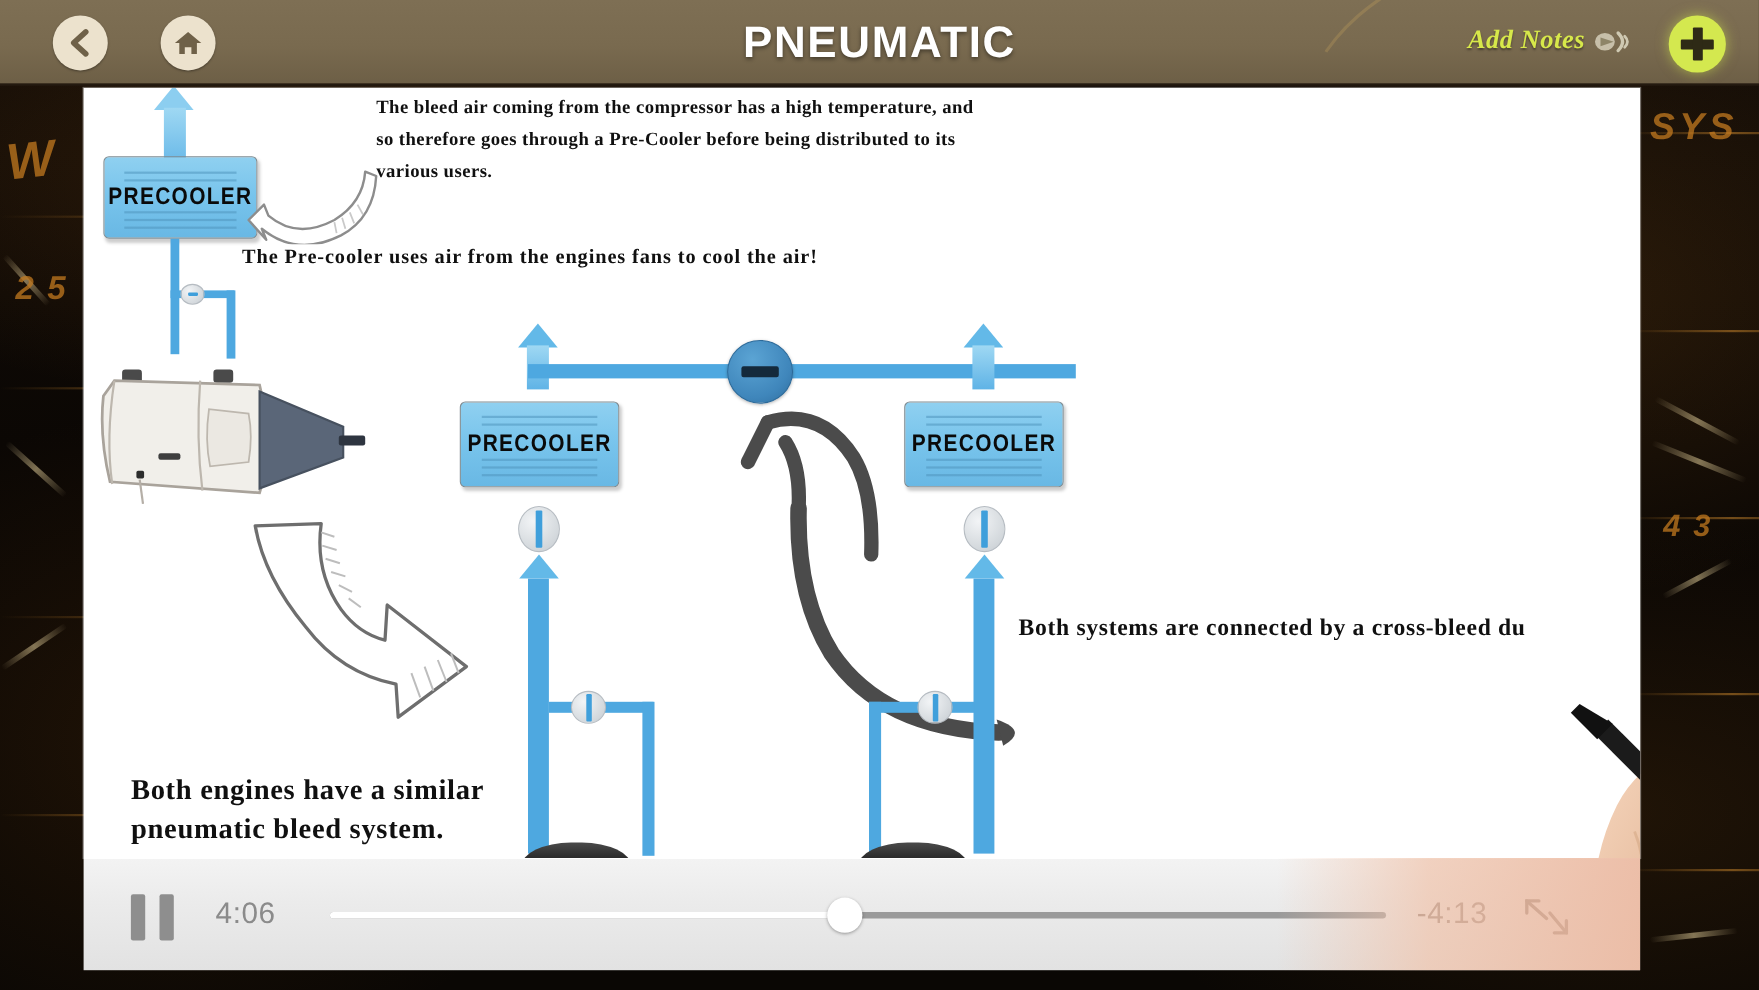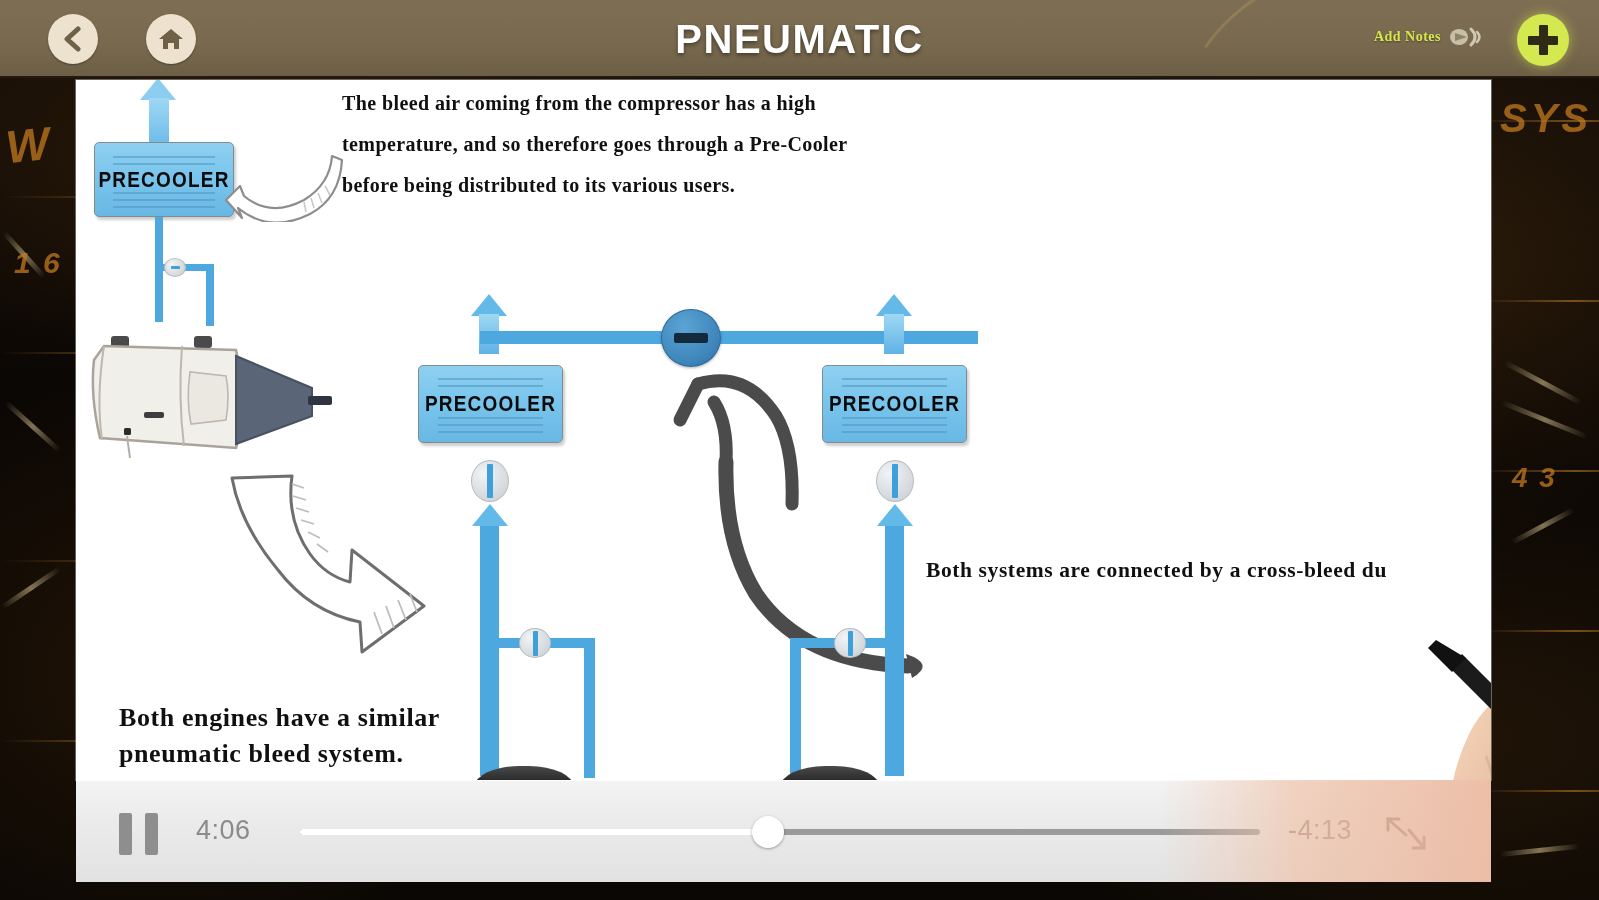--- a/index.html
+++ b/index.html
@@ -52,21 +52,21 @@
     color:#ffffff; font-size:40px; font-weight:bold; letter-spacing:1.5px;
     text-shadow:0 2px 4px rgba(0,0,0,.45);
     pointer-events:none;
   }
 
   #add-notes-wrap {
     position:absolute; right:112px; top:24px;
     display:flex; align-items:center; gap:4px;
   }
   #add-notes-label {
-    color:#d7e84a; font-size:14px; font-weight:bold; 
+    color:#d7e84a; font-size:24px; font-weight:bold; font-style:italic;
     font-family:"Liberation Serif", serif; letter-spacing:.5px;
     text-shadow:0 1px 2px rgba(0,0,0,.4);
   }
   #add-notes-arrow { width:42px; height:26px; }
 
   #add-note-btn {
     position:absolute; right:30px; top:14px; width:52px; height:52px;
     border-radius:50%; background:#d4e84f;
     display:flex; align-items:center; justify-content:center;
     box-shadow:0 0 12px rgba(212,232,79,.55);
@@ -82,21 +82,21 @@
     overflow:hidden;
   }
 
   
   .wb-text {
     position:absolute;
     font-family:"Liberation Serif", serif;
     font-weight:bold; color:#101010;
     letter-spacing:.4px;
   }
-  #txt-bleed { left:266px; top:3px; width:560px; font-size:20px; line-height:41px; }
+  #txt-bleed { left:266px; top:3px; width:560px; font-size:17px; line-height:29px; }
   #txt-precooler-fans { left:144px; top:144px; font-size:18.5px; letter-spacing:.8px; }
   #txt-both-engines { left:43px; top:620px; width:380px; font-size:26px; line-height:36px; letter-spacing:.6px; }
   #txt-crossbleed { left:850px; top:478px; font-size:21.5px; letter-spacing:.6px; white-space:nowrap; }
 
   
   .precooler {
     position:absolute;
     background:linear-gradient(180deg,#8fd0f0 0%, #78c4ec 48%, #69b8e4 100%);
     border:1.5px solid #7f8c92;
     border-radius:5px;
@@ -207,22 +207,22 @@
 
   <div class="bgdiag" style="left:4px;top:230px;width:60px;transform:rotate(48deg);"></div>
   <div class="bgdiag" style="left:6px;top:400px;width:72px;transform:rotate(42deg);"></div>
   <div class="bgdiag" style="left:2px;top:605px;width:70px;transform:rotate(-34deg);"></div>
   <div class="bgdiag" style="left:1505px;top:360px;width:86px;transform:rotate(28deg);"></div>
   <div class="bgdiag" style="left:1502px;top:400px;width:92px;transform:rotate(22deg);"></div>
   <div class="bgdiag" style="left:1512px;top:540px;width:70px;transform:rotate(-28deg);"></div>
   <div class="bgdiag" style="left:1500px;top:852px;width:80px;transform:rotate(-6deg);"></div>
 
   <div class="bgglyph" style="left:6px;top:118px;font-size:46px;transform:rotate(-6deg);">W</div>
-  <div class="bgglyph" style="left:14px;top:246px;font-size:30px;">1 6</div>
-  <div class="bgglyph" style="left:1500px;top:96px;font-size:40px;letter-spacing:4px;">SYS</div>
+  <div class="bgglyph" style="left:14px;top:246px;font-size:30px;">2 5</div>
+  <div class="bgglyph" style="left:1500px;top:96px;font-size:34px;letter-spacing:4px;">SYS</div>
   <div class="bgglyph" style="left:1512px;top:462px;font-size:28px;">4 3</div>
 </div>
 
 <div id="header">
   <div class="hdr-arc" style="left:430px;top:-110px;width:420px;height:260px;transform:rotate(14deg);"></div>
   <div class="hdr-arc" style="left:1180px;top:-40px;width:340px;height:200px;transform:rotate(-20deg);"></div>
 
   <div class="circ-btn" id="back-btn">
     <svg width="24" height="26" viewBox="0 0 24 26">
       <polyline points="17,3 6,13 17,23" fill="none" stroke="#6f6148" stroke-width="5" stroke-linecap="round" stroke-linejoin="round"></polyline>
@@ -284,20 +284,21 @@
     <path d="M96 30 Q92 82 98 130" fill="none" stroke="#bdb7ae" stroke-width="2"></path>
     <path d="M104 56 Q100 84 105 108 L140 104 Q144 80 140 60 Z" fill="#ebe8e2" stroke="#bdb7ae" stroke-width="1.6"></path>
     <path d="M150 40 L226 72 L226 100 L150 128 Z" fill="#5a6678" stroke="#47515f" stroke-width="2"></path>
     <rect x="222" y="80" width="24" height="9" rx="2" fill="#2e3540"></rect>
     <rect x="58" y="96" width="20" height="6" rx="2" fill="#3e3e3e"></rect>
     <rect x="38" y="112" width="7" height="7" rx="1.5" fill="#2c2c2c"></rect>
     <path d="M41 120 L44 142" stroke="#b5afa7" stroke-width="2" fill="none"></path>
   </svg>
 
   <div class="wb-text" id="txt-bleed">The bleed air coming from the compressor has a high temperature, and so therefore goes through a Pre-Cooler before being distributed to its various users.</div>
+  <div class="wb-text" id="txt-precooler-fans">The Pre-cooler uses air from the engines fans to cool the air!</div>
   <div class="wb-text" id="txt-crossbleed">Both systems are connected by a cross-bleed du</div>
   <div class="wb-text" id="txt-both-engines">Both engines have a similar pneumatic bleed system.</div>
 
   <svg style="position:absolute;left:142px;top:62px;width:130px;height:80px;" viewBox="0 0 130 80">
     <path d="M8 58 L22 44 L26 54 Q52 76 86 58 Q112 42 114 14 L124 18 Q122 56 92 72 Q52 92 20 66 L24 76 Z" fill="#ffffff" stroke="#8d8d8d" stroke-width="2.2" stroke-linejoin="round"></path>
     <g stroke="#c9c9c9" stroke-width="1.6">
       <line x1="86" y1="60" x2="88" y2="70"></line>
         <line x1="93" y1="56" x2="96" y2="66"></line>
       <line x1="100" y1="51" x2="104" y2="61"></line>
         <line x1="107" y1="44" x2="112" y2="53"></line>

